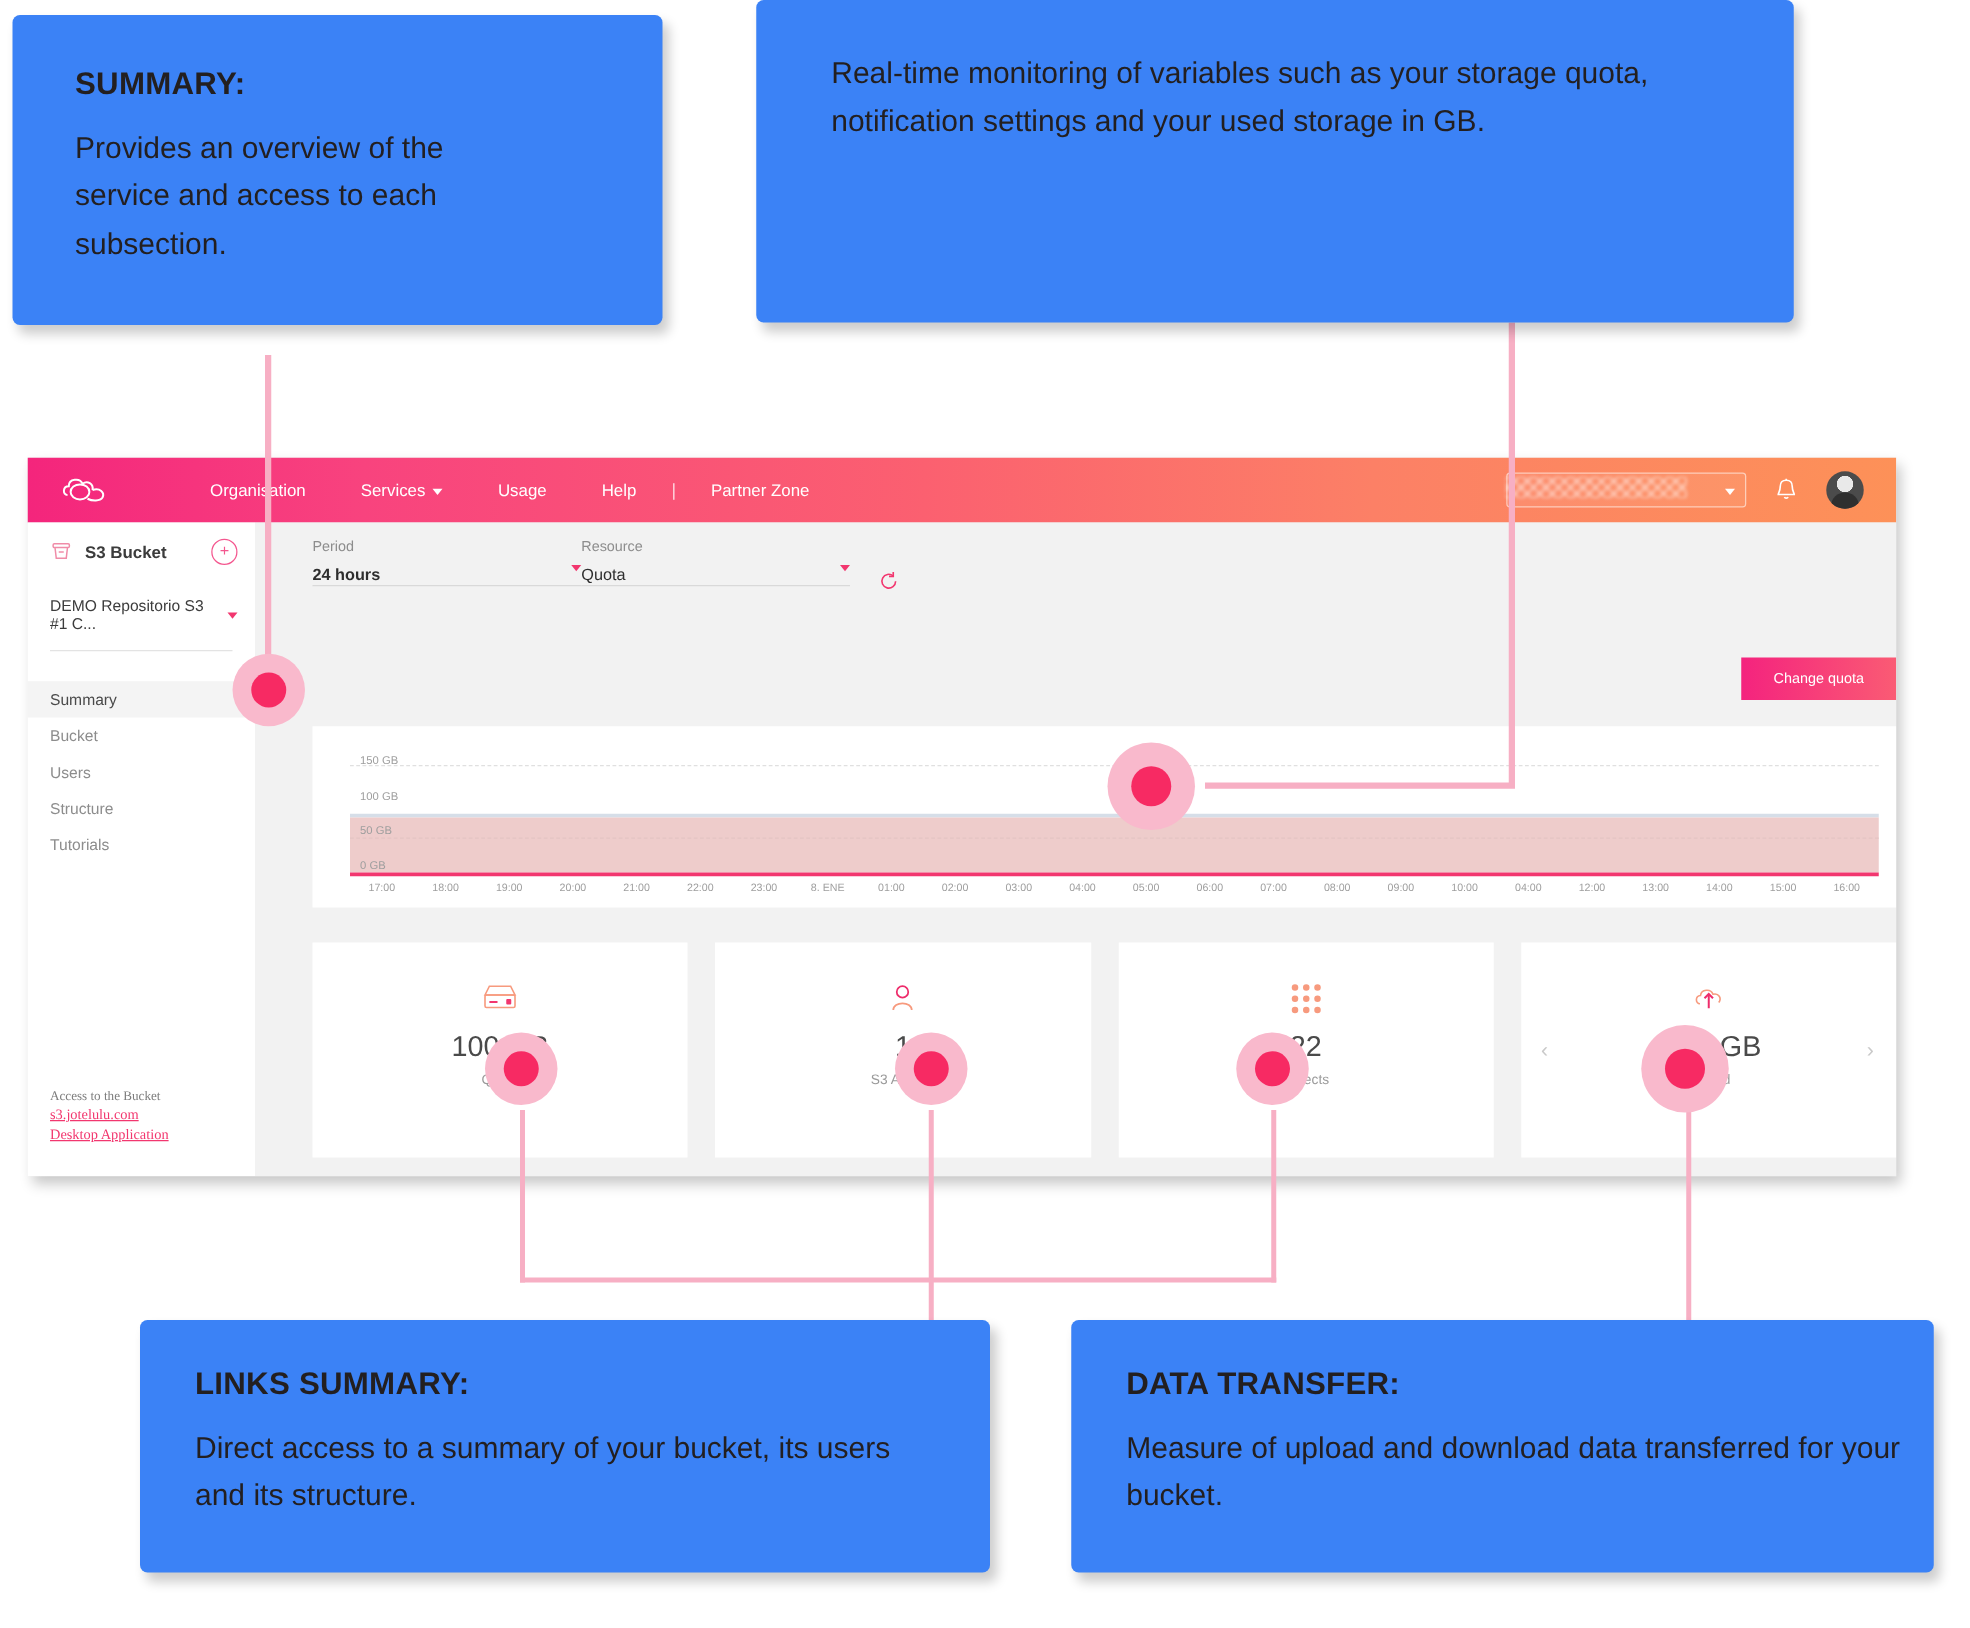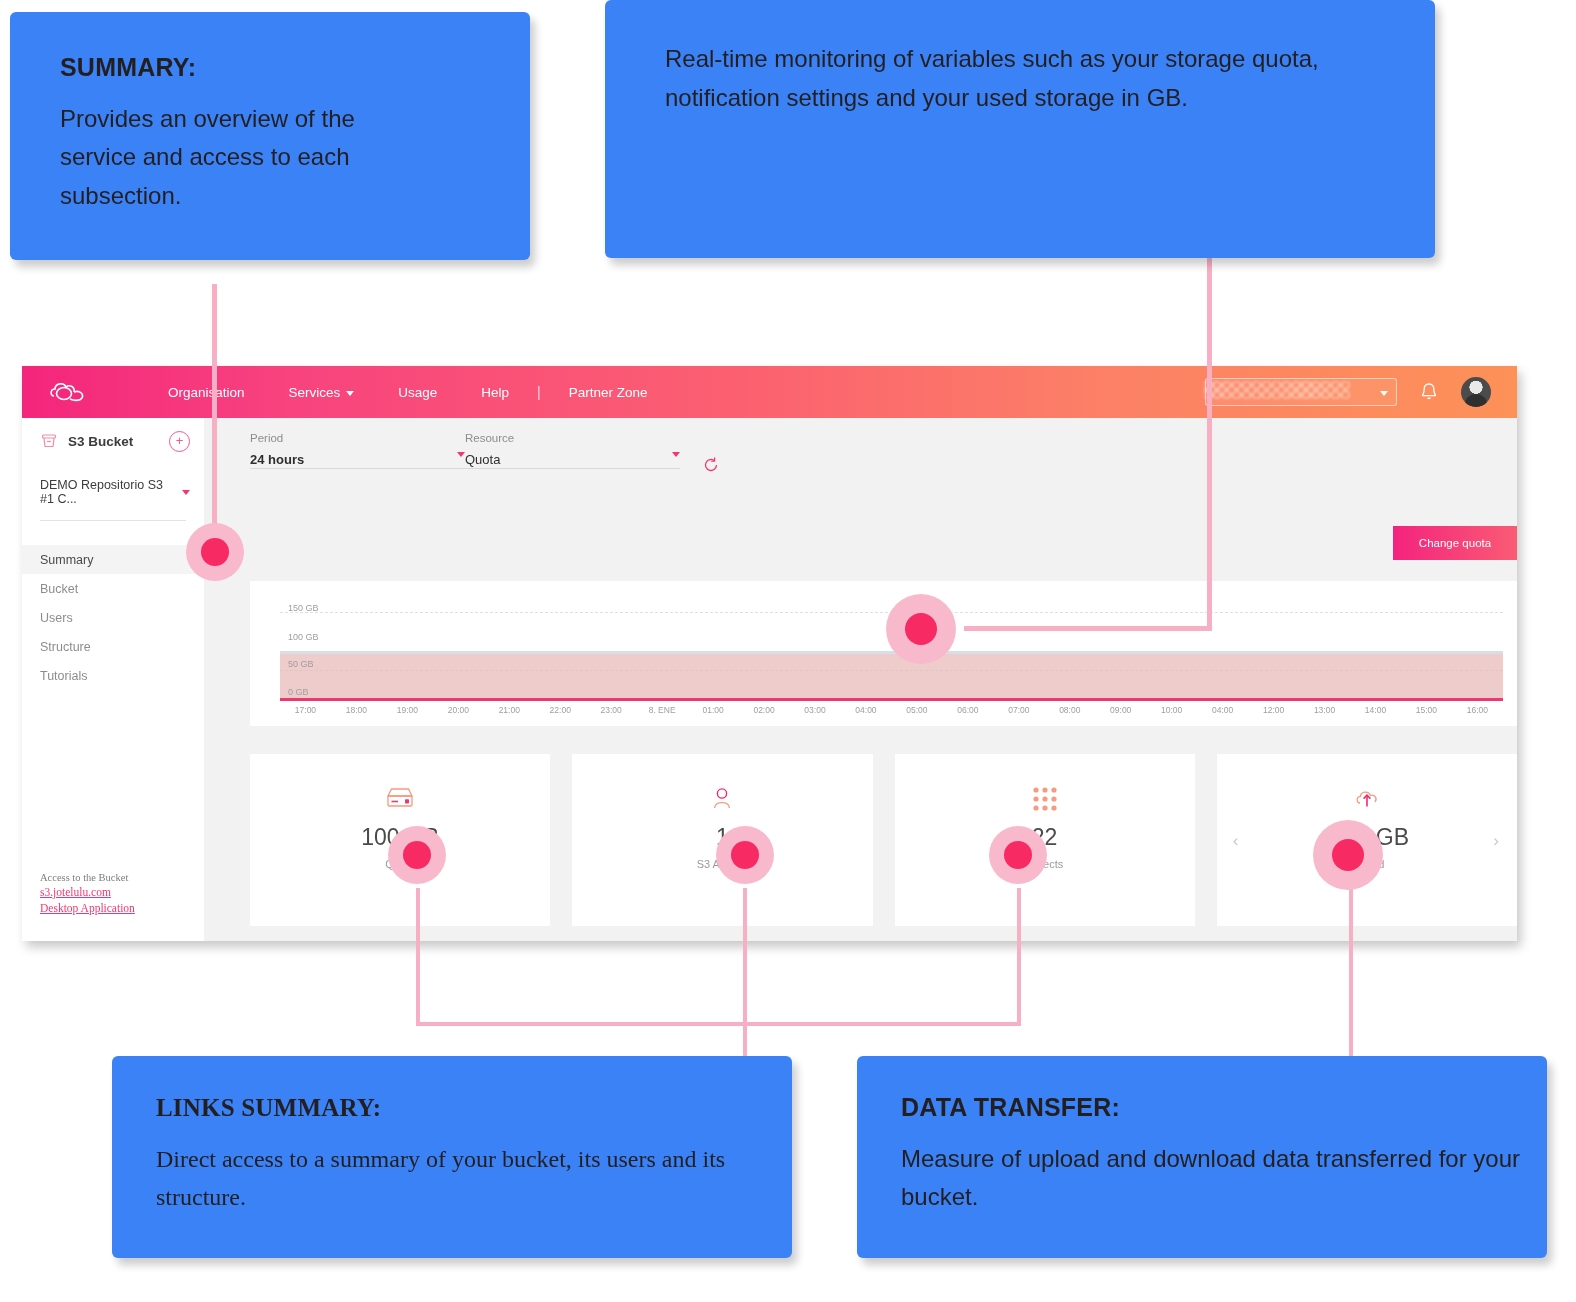--- a/index.html
+++ b/index.html
@@ -28,21 +28,21 @@
   }
   .callout .c-body{
     font-size:24px;
     line-height:1.62;
     margin:0;
     font-weight:400;
   }
 
   #callout-summary{left:10px;  top:12px;  width:520px; height:248px; padding:42px 0 0 50px;}
   #callout-monitoring{left:605px;top:0px;  width:830px; height:258px; padding:40px 0 0 60px;}
-  #callout-links{left:112px;  top:1056px;width:680px; height:202px; padding:38px 0 16px 44px;font-family:Liberation Serif, serif;}
+  #callout-links{left:112px;  top:1056px;width:680px; height:202px; padding:38px 0 16px 44px;}
   #callout-transfer{left:857px;top:1056px;width:690px; height:202px; padding:38px 0 0 44px;}
 
   
   .conn{position:absolute;background:#F7AFC4;z-index:20;}
 
   
   #app-window{
     position:absolute;left:22px;top:366px;width:1495px;height:575px;
     background:#F2F2F2;
     box-shadow:4px 6px 10px rgba(0,0,0,.22);

